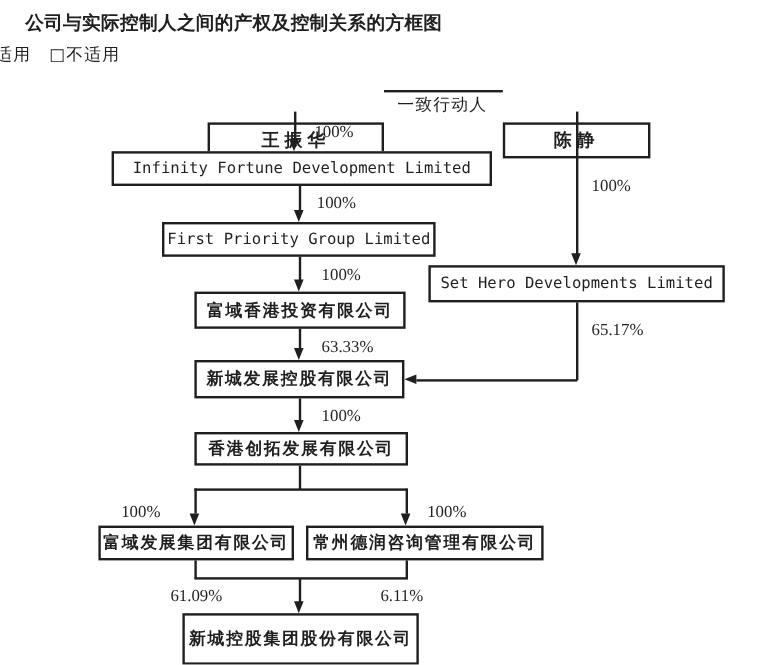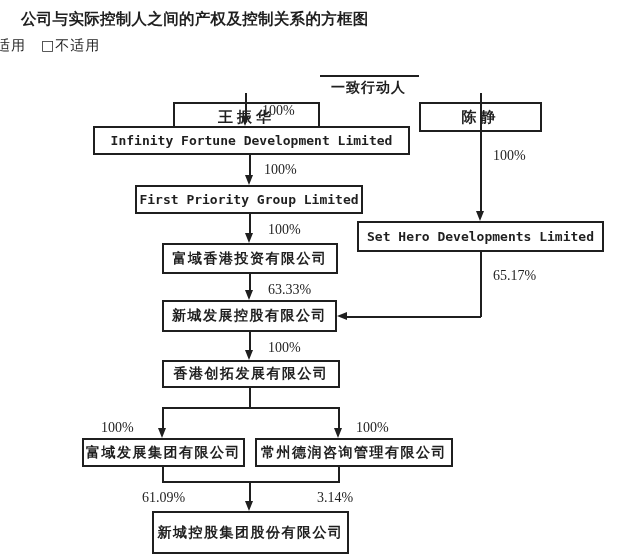--- a/index.html
+++ b/index.html
@@ -35,21 +35,21 @@
     display: flex;
     align-items: center;
     justify-content: center;
     white-space: nowrap;
   }
   .node.cn { font-size: 14px; font-weight: 600; letter-spacing: 1.5px; }
   .node.cn-lg { font-size: 15px; font-weight: 600; letter-spacing: 4px; margin-top: 39px; }
   .node.en {
     font-family: "DejaVu Sans Mono", "Liberation Mono", monospace;
     font-size: 13px;
-    font-weight: 700;
+    font-weight: 400;
     letter-spacing: 0px;
   }
   .hline { position: absolute; height: 1.5px; background: var(--ink, #1f1f1f); }
   .vline { position: absolute; width: 1.5px; background: var(--ink, #1f1f1f); }
   .arr-d {
     position: absolute; width: 0; height: 0;
     border-left: 4.5px solid transparent;
     border-right: 4.5px solid transparent;
     border-top: 10px solid var(--ink, #1f1f1f);
   }
@@ -61,21 +61,21 @@
   }
   .pct {
     position: absolute;
     font-family: "Liberation Serif", "DejaVu Serif", serif;
     font-size: 14px;
     white-space: nowrap;
   }
   .cn-label {
     position: absolute;
     font-size: 14px;
-    font-weight: 700;
+    font-weight: 400;
     letter-spacing: 1px;
     white-space: nowrap;
   }
 </style>
 </head>
 <body>
 
 <div class="canvas" style="--ink: #1f1f1f; --paper: #ffffff;">
 
   <div class="title">公司与实际控制人之间的产权及控制关系的方框图</div>
@@ -133,15 +133,15 @@
   <div class="arr-d" style="left:334px;top:428px;"></div>
   <div class="pct" style="left:101px;top:420px;">100%</div>
   <div class="pct" style="left:356px;top:420px;">100%</div>
 
   <div class="vline" style="left:162px;top:467px;height:15px;"></div>
   <div class="vline" style="left:338px;top:467px;height:15px;"></div>
   <div class="hline" style="left:162px;top:481px;width:178px;"></div>
   <div class="vline" style="left:249px;top:482px;height:20px;"></div>
   <div class="arr-d" style="left:245px;top:501px;"></div>
   <div class="pct" style="left:142px;top:490px;">61.09%</div>
-  <div class="pct" style="left:317px;top:490px;">3.14%</div>
+  <div class="pct" style="left:317px;top:490px;">6.11%</div>
 
 </div>
 
 </body></html>

